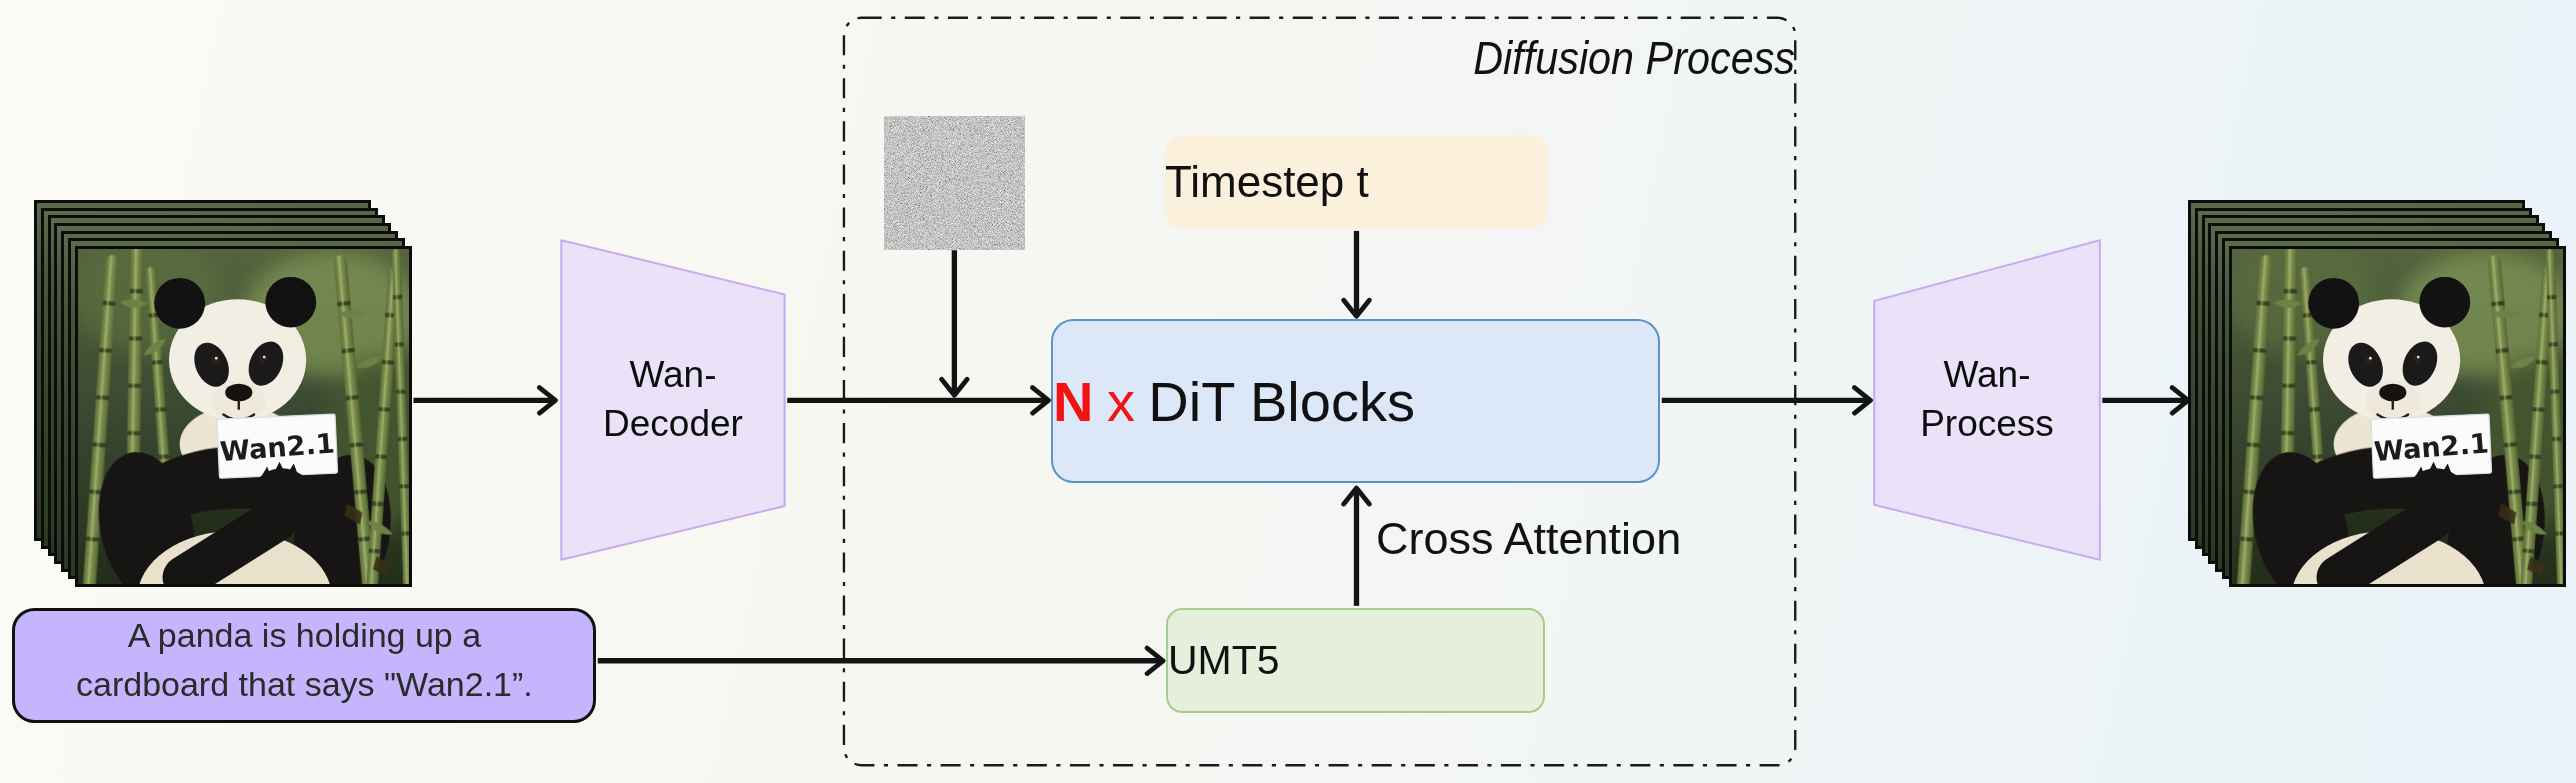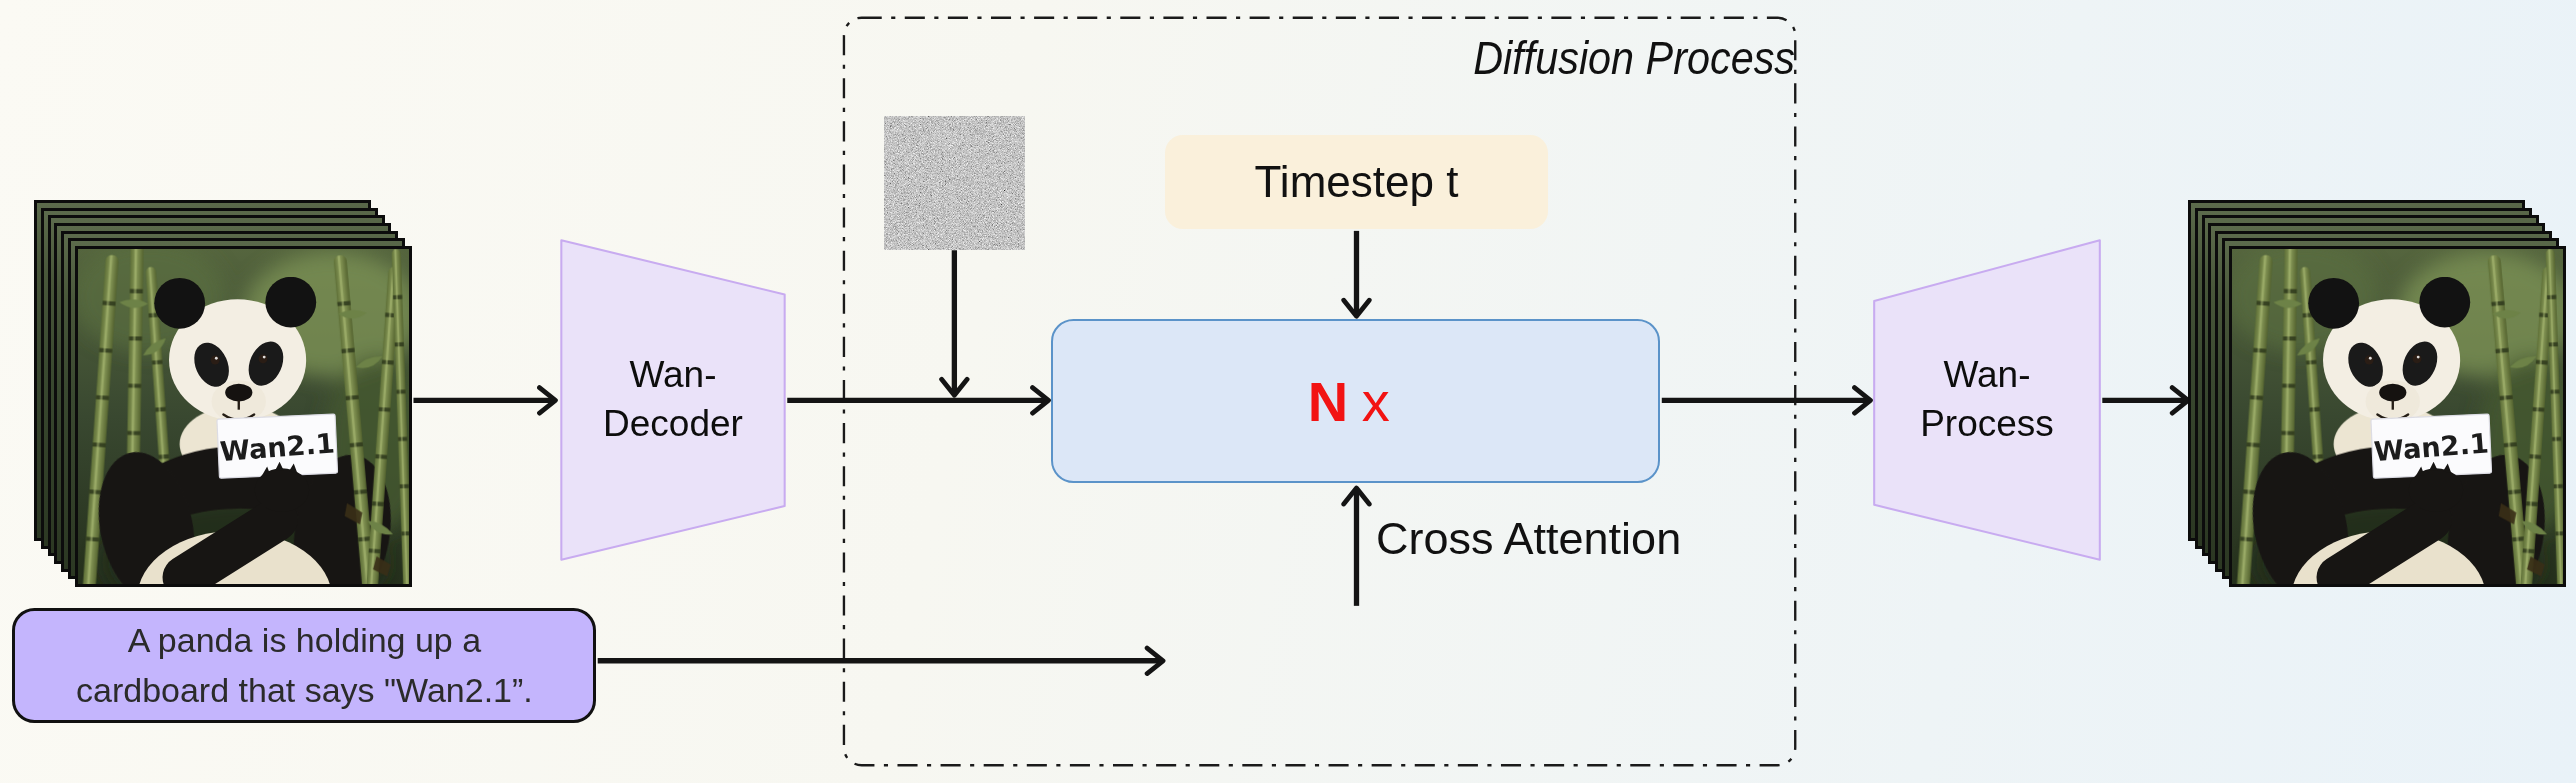--- a/index.html
+++ b/index.html
@@ -11,21 +11,21 @@
   #canvas{position:relative;width:2576px;height:783px;}
   #arrow-layer{position:absolute;left:0;top:0;z-index:1;}
   .lbl{color:var(--text);}
   
   .stack{position:absolute;width:378px;height:387px;z-index:2;}
   .frame{position:absolute;width:337px;height:341px;box-sizing:border-box;
     border:3px solid #0c0c0c;
     background:linear-gradient(178deg,#5c6b4c 0%,#49573a 18%,#3a4930 45%,#2b3722 100%);}
   .frame svg{display:block;width:100%;height:100%;}
   
-  .node{position:absolute;display:flex;align-items:center;justify-content:center;
+  .node{position:absolute;display:flex;align-items:center;
     box-sizing:border-box;text-align:center;z-index:2;}
   #prompt-box{left:12.4px;top:608px;width:584px;height:115px;background:#c4b5fd;
     border:3.5px solid var(--prompt_border);border-radius:22.4px;
     font-size:34px;line-height:1.45;color:var(--prompt_text);flex-direction:column;}
   #timestep-box{left:1165px;top:135px;width:383px;height:94px;border-radius:17.7px;
     background:var(--timestep_fill);font-size:44px;}
   #dit-box{left:1051px;top:319px;width:609px;height:164px;border-radius:22.4px;
     background:var(--dit_fill);border:2.4px solid var(--dit_border);font-size:56px;}
   #dit-box .n{color:var(--dit_accent);font-weight:bold;margin-right:.24em;}
   #dit-box .x{color:var(--dit_accent);margin-right:.24em;}
@@ -200,24 +200,28 @@
 
   <div class="lbl" id="diffusion-title">Diffusion Process</div>
 
   <div class="node lbl" id="timestep-box">
     <span>Timestep t</span>
   </div>
 
   <div class="node lbl" id="dit-box">
     <span class="n">N</span>
     <span class="x">x</span>
+    <span>DiT Blocks</span>
   </div>
 
   <div class="lbl" id="cross-attn">Cross Attention</div>
 
+  <div class="node lbl" id="umt5-box">
+    <span>UMT5</span>
+  </div>
 
   <div class="trap" style="left:1873px;top:239px;width:228px;height:322px">
     <svg width="228" height="322" viewBox="0 0 386 545">
       <polygon points="2,105 384,2 384,543 2,450" fill="var(--encoder_fill)" stroke="var(--encoder_border)" stroke-width="3.5" stroke-linejoin="round"></polygon>
     </svg>
     <div class="trap-label">
       <span>Wan-</span>
       <span>Process</span>
     </div>
   </div>

